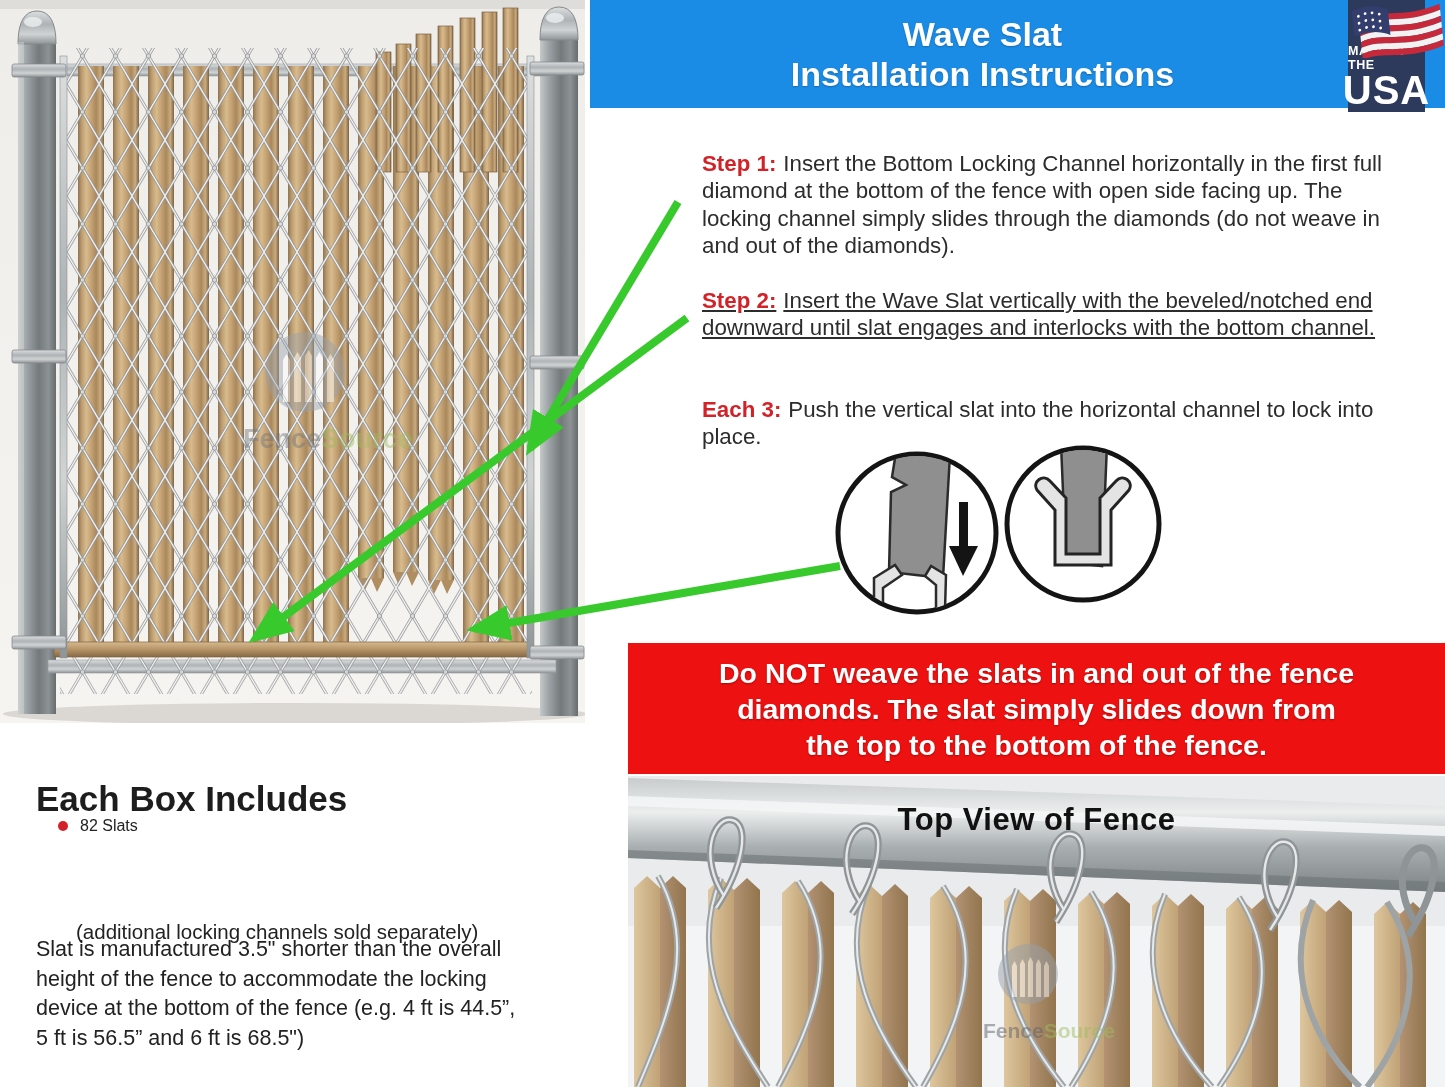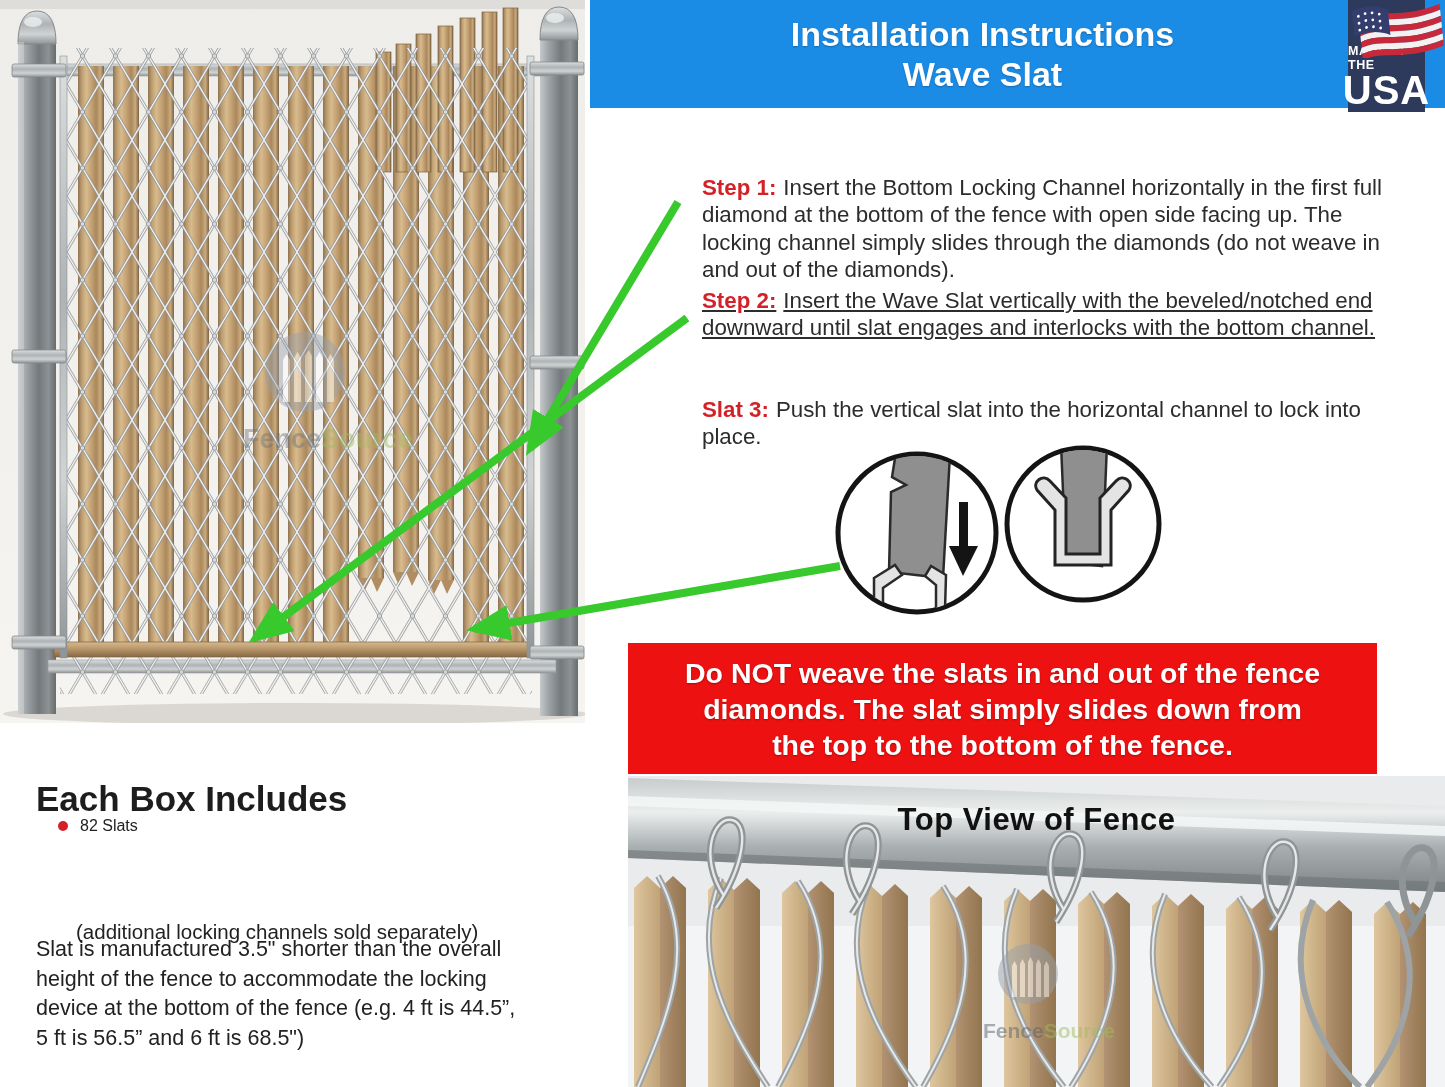--- a/index.html
+++ b/index.html
@@ -16,24 +16,24 @@
   .usa-badge{left:1348px;top:0;width:77px;height:112px;background:#2e3a5c;
           display:flex;flex-direction:column;align-items:center;justify-content:flex-end;
           padding-bottom:4px;box-sizing:border-box;z-index:5;}
   .usa-badge .flag{position:absolute;top:0;left:0;width:97px;height:58px;overflow:hidden;}
   .badge-small{color:#fff;font-weight:bold;font-size:12.5px;letter-spacing:.5px;line-height:14px;}
   .badge-big{color:#fff;font-weight:bold;font-size:40px;line-height:36px;letter-spacing:1px;}
 
   
   .step{position:absolute;left:702px;width:702px;margin:0;font-size:22.3px;line-height:27.4px;color:#2c2c2c;}
   .step-label{color:#d32227;font-weight:bold;margin-right:7px;}
-  .s1{top:150px;margin-top:24px;} .s2{top:287px;text-decoration:underline;} .s3{top:396px;}
+  .s1{top:150px;} .s2{top:287px;text-decoration:underline;} .s3{top:396px;}
 
   
-  .warning{left:628px;top:643px;width:749px;height:131px;background:#ee1111;
+  .warning{left:628px;top:643px;width:817px;height:131px;background:#ee1111;
            display:flex;align-items:center;justify-content:center;box-sizing:border-box;}
   .warning .w-text{color:#ffffff;font-weight:bold;font-size:28.5px;line-height:36px;
            text-align:center;white-space:pre-line;text-shadow:0 1px 2px rgba(0,0,0,.3);}
 
   
   .top-view{left:628px;top:776px;width:817px;height:311px;overflow:hidden;background:#e8eaec;}
   .tv-title{position:absolute;top:14px;left:0;width:100%;text-align:center;
             font-weight:bold;font-size:31px;color:#111;letter-spacing:.5px;margin-top:12px;}
 
   
@@ -177,22 +177,22 @@
           <polygon points="327,360 330.5,354 334,360 334,402 327,402"></polygon>
         </g>
         <text x="243" y="448" font-size="27" font-weight="bold" font-family="Liberation Sans, sans-serif">
           <tspan fill="#6f757c">Fence</tspan><tspan fill="#9ebd5e">Source</tspan>
         </text>
       </g>
     </svg>
   </div>
 
   <div class="abs header">
+    <div class="h-line">Wave Slat</div>
     <div class="h-line">Installation Instructions</div>
-    <div class="h-line">Wave Slat</div>
   </div>
 
   <div class="abs usa-badge">
     <div class="flag">
       <svg width="97" height="58" viewBox="0 0 97 58">
         <g transform="translate(4,0) rotate(-6 48 30)">
           <path d="M8,14 C28,6 50,20 90,8  L90,14 C50,26 28,12 8,20 Z" fill="#c8293a"></path>
           <path d="M8,20 C28,12 50,26 90,14 L90,20 C50,32 28,18 8,26 Z" fill="#f2f2f2"></path>
           <path d="M8,26 C28,18 50,32 90,20 L90,26 C50,38 28,24 8,32 Z" fill="#c8293a"></path>
           <path d="M8,32 C28,24 50,38 90,26 L90,32 C50,44 28,30 8,38 Z" fill="#f2f2f2"></path>
@@ -216,21 +216,21 @@
           </g>
         </g>
       </svg>
     </div>
     <div class="badge-small">MADE IN THE</div>
     <div class="badge-big">USA</div>
   </div>
 
   <p class="step s1"><span class="step-label">Step 1:</span><span>Insert the Bottom Locking Channel horizontally in the first full diamond at the bottom of the fence with open side facing up. The locking channel simply slides through the diamonds (do not weave in and out of the diamonds).</span></p>
   <p class="step s2"><span class="step-label">Step 2:</span><span>Insert the Wave Slat vertically with the beveled/notched end downward until slat engages and interlocks with the bottom channel.</span></p>
-  <p class="step s3"><span class="step-label">Slat 3:</span><span>Push the vertical slat into the horizontal channel to lock into place.</span></p>
+  <p class="step s3"><span class="step-label">Each 3:</span><span>Push the vertical slat into the horizontal channel to lock into place.</span></p>
 
   <div class="abs circle1">
     <svg width="170" height="180" viewBox="0 0 170 180">
       <circle cx="85" cy="89" r="79" fill="#ffffff" stroke="#141414" stroke-width="5"></circle>
       <clipPath id="clipC1">
           <circle cx="85" cy="89" r="77"></circle>
         </clipPath>
       <g clip-path="url(#clipC1)">
         <path d="M64,8 L118,10 L111,134 L57,128 L59,48 L74,41 L60,33 Z" fill="#8f8f8f" stroke="#2b2b2b" stroke-width="2.5"></path>
         <g>

